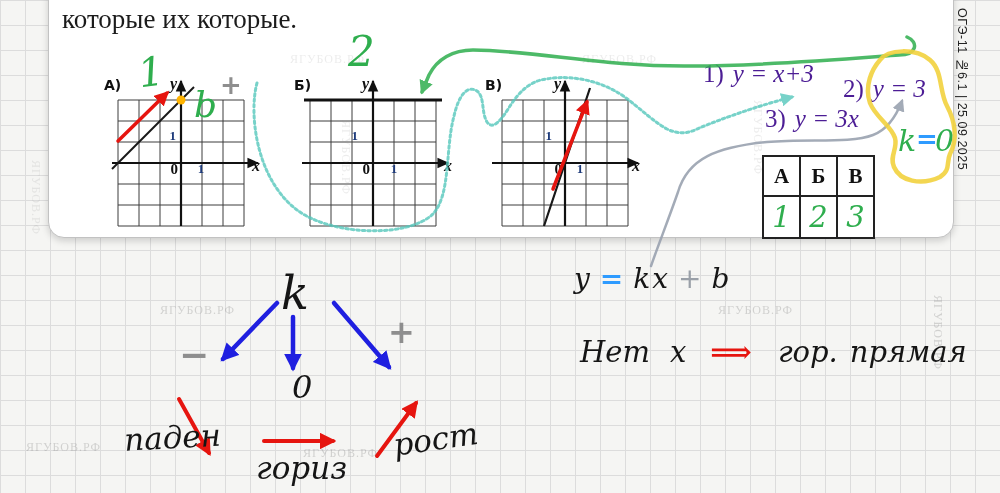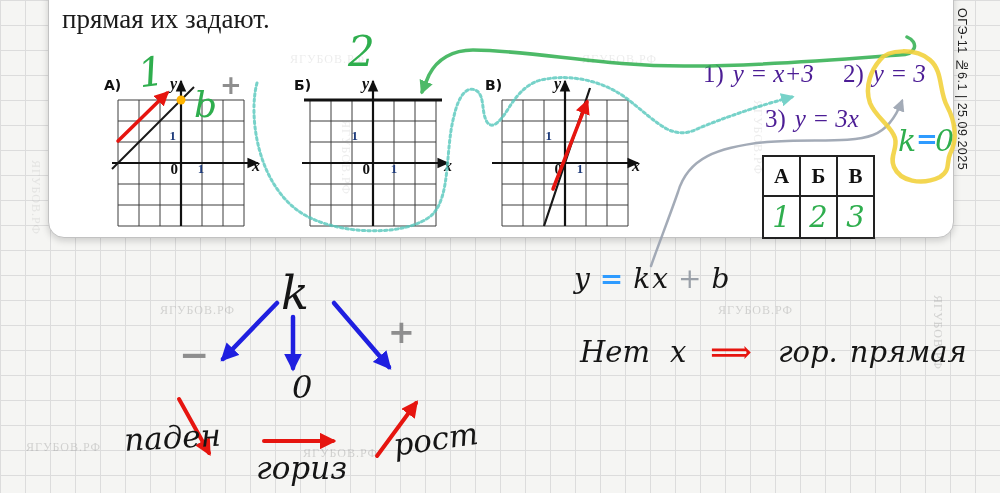--- a/index.html
+++ b/index.html
@@ -60,21 +60,21 @@
   .overlay{position:absolute; left:0; top:0; width:1000px; height:493px;}
   svg text{user-select:none;}
   .graph-svg{position:absolute;}
 </style>
 </head>
 <body>
 
 <div class="card"></div>
 
 <div class="title">
-  <div>прямая их задают.</div>
+  <div>которые их которые.</div>
 </div>
 
 <svg class="graph-svg" style="left:100px;top:68px" width="170" height="164" viewBox="0 0 170 164">
   <defs>
     <marker id="mAxA" viewBox="0 0 10 10" refX="8" refY="5" markerWidth="6" markerHeight="6" orient="auto">
       <path d="M0,1L9,5L0,9z" fill="#111"></path>
     </marker>
   </defs>
   <g stroke="#3c3c3c" stroke-width="1">
     <line x1="18" y1="32" x2="18" y2="158"></line>
@@ -159,21 +159,21 @@
   <text x="81" y="21" text-anchor="end" font-family="Liberation Serif" font-style="italic" font-weight="bold" font-size="16" fill="#111">y</text>
   <text x="160" y="103" text-anchor="end" font-family="Liberation Serif" font-style="italic" font-weight="bold" font-size="16" fill="#111">x</text>
   <text x="72" y="72" text-anchor="end" font-family="Liberation Serif" font-weight="bold" font-size="13" fill="#1d3a7a">1</text>
   <text x="82" y="106" text-anchor="end" font-family="Liberation Serif" font-weight="bold" font-size="15" fill="#111">0</text>
   <text x="100" y="105" text-anchor="middle" font-family="Liberation Serif" font-weight="bold" font-size="13" fill="#1d3a7a">1</text>
 </svg>
 
 <div class="formula" style="left:703px;top:60px">
   <span class="num">1)</span><span class="expr">y = x+3</span>
 </div>
-<div class="formula" style="left:843px;top:60px">
+<div class="formula" style="left:843px;top:75px">
   <span class="num">2)</span><span class="expr">y = 3</span>
 </div>
 <div class="formula" style="left:765px;top:105px">
   <span class="num">3)</span><span class="expr">y = 3x</span>
 </div>
 
 <table class="ans-table">
   <tbody>
       <tr class="hdr">
     <td>А</td>

